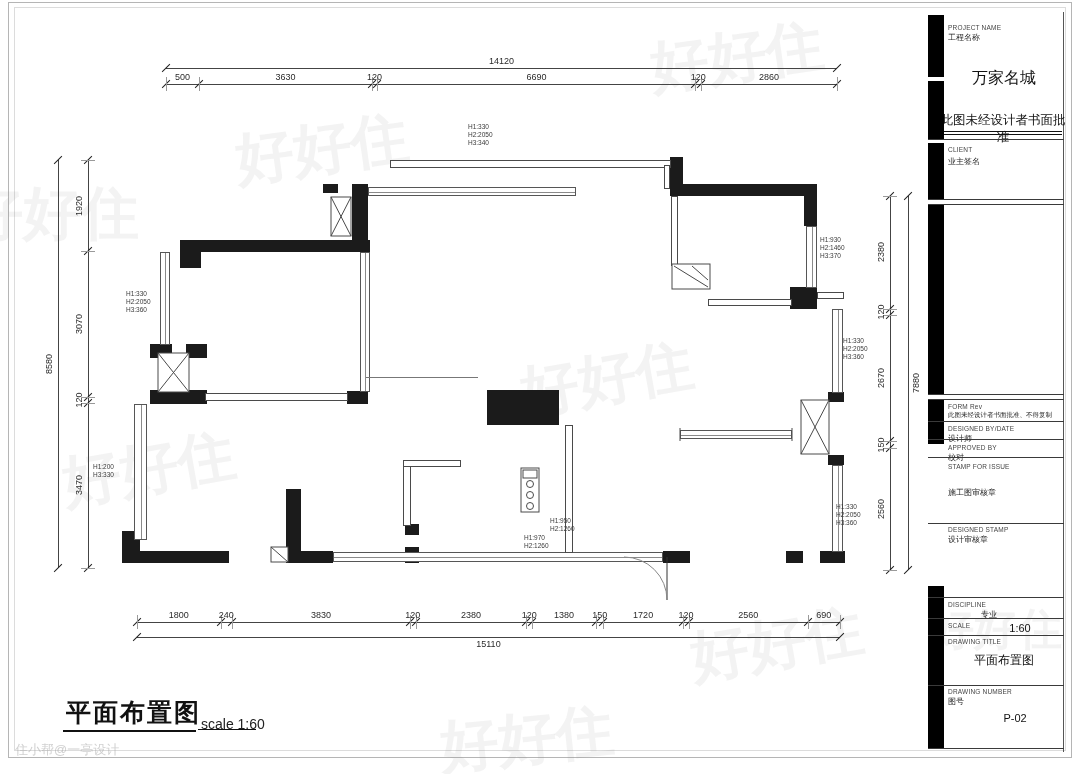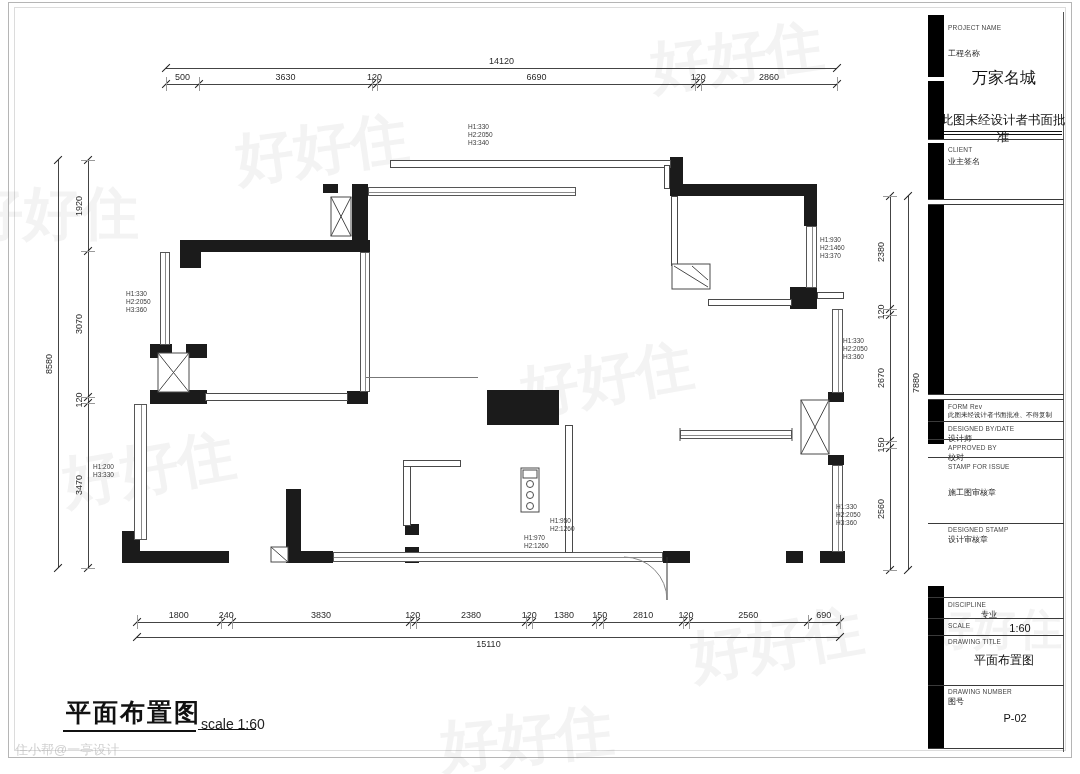--- a/index.html
+++ b/index.html
@@ -206,21 +206,21 @@
       <div class="tick" style="left: 137px; top: 637px;"></div>
       <div class="tick" style="left: 839.917px; top: 637px;"></div>
       <div class="dimlabel" style="left: 178.868px; top: 620px;">1800</div>
       <div class="dimlabel" style="left: 226.318px; top: 620px;">240</div>
       <div class="dimlabel" style="left: 320.987px; top: 620px;">3830</div>
       <div class="dimlabel" style="left: 412.864px; top: 620px;">120</div>
       <div class="dimlabel" style="left: 471.014px; top: 620px;">2380</div>
       <div class="dimlabel" style="left: 529.164px; top: 620px;">120</div>
       <div class="dimlabel" style="left: 564.054px; top: 620px;">1380</div>
       <div class="dimlabel" style="left: 599.641px; top: 620px;">150</div>
-      <div class="dimlabel" style="left: 643.138px; top: 620px;">2810</div>
+      <div class="dimlabel" style="left: 643.138px; top: 620px;">1720</div>
       <div class="dimlabel" style="left: 685.936px; top: 620px;">120</div>
       <div class="dimlabel" style="left: 748.273px; top: 620px;">2560</div>
       <div class="dimlabel" style="left: 823.868px; top: 620px;">690</div>
       <div class="dimlabel" style="left: 488.459px; top: 649px;">15110</div>
       <div class="dimline" style="left: 88px; top: 160px; width: 1px; height: 407.979px;"></div>
       <div class="dimline" style="left: 58px; top: 160px; width: 1px; height: 407.979px;"></div>
       <div class="tick" style="left: 88px; top: 160px;"></div>
       <div class="ext" style="left: 81px; top: 160px; width: 14px; height: 1px;"></div>
       <div class="tick" style="left: 88px; top: 251.296px;"></div>
       <div class="ext" style="left: 81px; top: 251.296px; width: 14px; height: 1px;"></div>
@@ -258,21 +258,21 @@
       <div class="dimlabel rot" style="left: 881px; top: 378.009px;">2670</div>
       <div class="dimlabel rot" style="left: 881px; top: 444.928px;">150</div>
       <div class="dimlabel rot" style="left: 881px; top: 509.236px;">2560</div>
       <div class="dimlabel rot" style="left: 916px; top: 382.992px;">7880</div>
     </div>
 
   <div id="titleblock">
     <div class="frame" style="left:1063px;top:12px;width:1px;height:740px;border:none;background:#555;"></div>
 
     <div class="tb-label" style="top:24px;">PROJECT NAME</div>
-    <div class="tb-value" style="top:48px;text-align:right;">工程名称</div>
+    <div class="tb-value" style="top:32px;text-align:right;">工程名称</div>
     <div class="tb-big" style="left:946px;top:68px;width:116px;font-size:16px;">万家名城</div>
     <div class="tb-big" style="left:938px;top:112px;width:130px;font-size:12.5px;">此图未经设计者书面批准</div>
     <div class="tb-rule" style="top:131px;"></div>
     <div class="tb-rule" style="top:134px;"></div>
 
     <div class="tb-label" style="top:146px;">CLIENT</div>
     <div class="tb-value" style="top:156px;">业主签名</div>
 
     <div class="tb-label" style="top:403px;">FORM Rev</div>
     <div class="tb-value" style="top:411px;font-size:6.5px;">此图未经设计者书面批准、不得复制</div>

